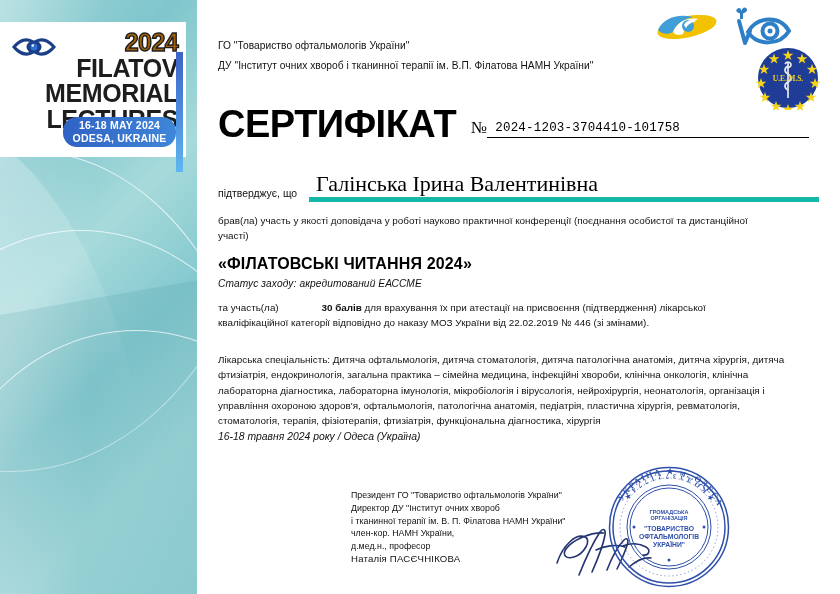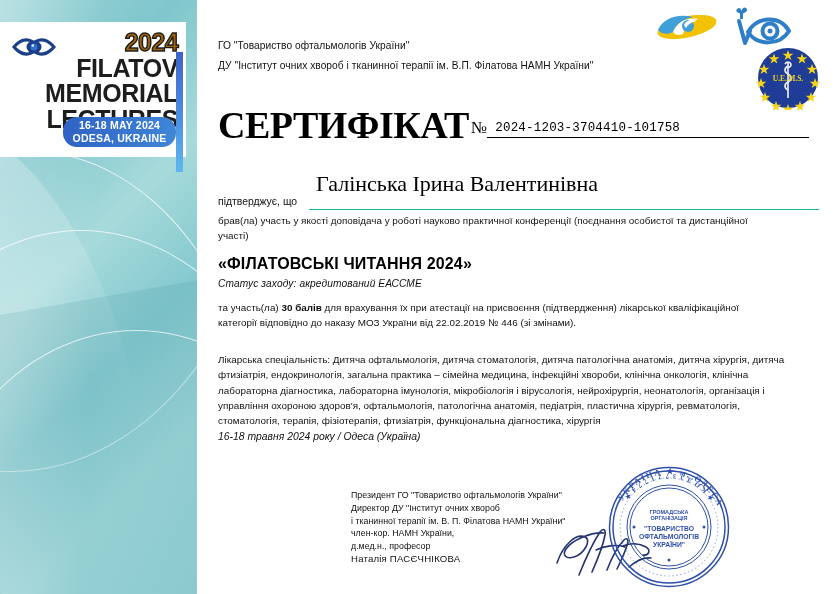--- a/index.html
+++ b/index.html
@@ -80,51 +80,51 @@
   .org-line{
     font-size:10.2px;color:#111;line-height:1.0;position:absolute;
     letter-spacing:.05px;white-space:nowrap;
   }
   .org1{top:41px;left:0;}
   .org2{top:61px;left:0;}
 
   .cert-title{
     position:absolute;left:0px;top:103px;
     font-size:38px;font-weight:700;letter-spacing:-0.5px;color:#000;
-    font-family:Liberation Serif, serif;
+    font-family:Liberation Sans, sans-serif;
   }
   .num-wrap{position:absolute;left:253px;top:118px;width:352px;}
   .num-label{
     font-family:"Liberation Serif", serif;font-size:17px;color:#000;
     display:inline-block;vertical-align:bottom;
   }
   .num-value{
     font-family:"Liberation Mono", monospace;font-size:12.5px;color:#000;
     display:inline-block;border-bottom:1px solid #000;
     width:314px;padding:0 0 2px 8px;vertical-align:bottom;letter-spacing:.2px;
   }
 
   .confirm-row{position:absolute;left:0px;top:172px;width:622px;}
   .confirm-label{
     font-size:10.4px;color:#111;display:inline-block;vertical-align:bottom;padding-bottom:3px;
   }
   .name-field{
     display:inline-block;vertical-align:bottom;width:503px;margin-left:12px;
-    border-bottom:1px solid #14b8a6;padding:0 0 14px 7px;
+    border-bottom:5px solid #14b8a6;padding:0 0 2px 7px;
     font-family:"Liberation Serif", serif;font-size:22px;color:#000;
     line-height:1.06;
   }
 
   .para{
     position:absolute;left:0px;font-size:9.9px;color:#111;line-height:1.52;
     width:546px;text-align:left;
   }
   .p-role{top:213px;}
   .p-points{top:300px;}
-  .p-points b{font-weight:700;}
+  .p-points b{font-weight:700;margin-left:40px;}
   .p-spec{top:352px;width:573px;line-height:1.55;}
 
   .event-name{
     position:absolute;left:0px;top:255px;
     font-size:16px;font-weight:700;color:#000;letter-spacing:.15px;
   }
   .status-line{
     position:absolute;left:0px;top:278px;
     font-size:10.2px;font-style:italic;color:#111;letter-spacing:.1px;
   }

